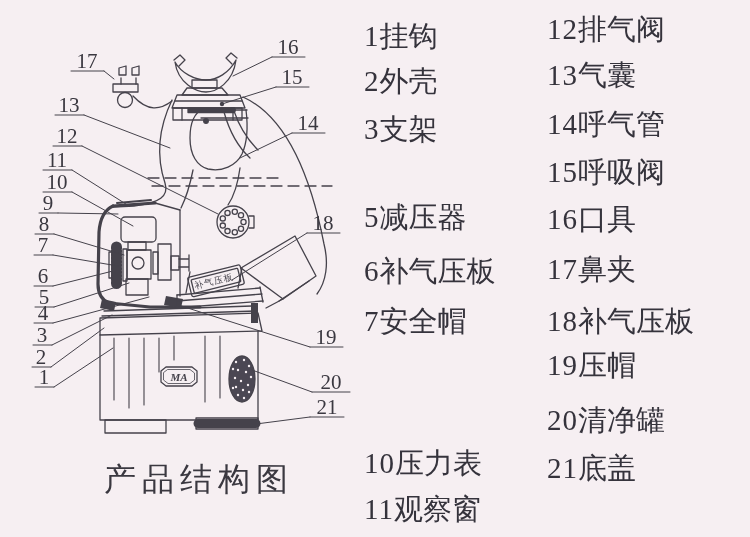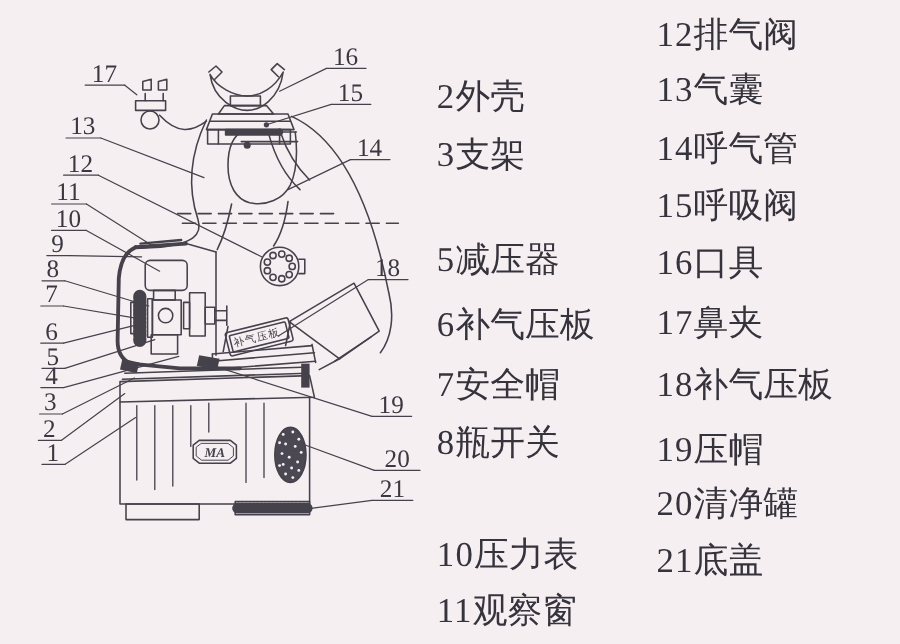--- a/index.html
+++ b/index.html
@@ -251,39 +251,40 @@
         <text x="288" y="54">16</text>
         <text x="292" y="84">15</text>
         <text x="308" y="130">14</text>
         <text x="323" y="230">18</text>
         <text x="326" y="344">19</text>
         <text x="331" y="389">20</text>
         <text x="327" y="414">21</text>
       </g>
     </svg>
 
+    <div class="caption">产品结构图</div>
   </div>
 
   <div class="legend-col c1">
+    <div class="legend-row" style="top:19px"><span class="num">1</span><span>挂钩</span></div>
     <div class="legend-row" style="top:64px"><span class="num">2</span><span>外壳</span></div>
     <div class="legend-row" style="top:112px"><span class="num">3</span><span>支架</span></div>
     <div class="legend-row" style="top:200px"><span class="num">5</span><span>减压器</span></div>
     <div class="legend-row" style="top:254px"><span class="num">6</span><span>补气压板</span></div>
     <div class="legend-row" style="top:304px"><span class="num">7</span><span>安全帽</span></div>
-    <div class="legend-row" style="top:352px"><span class="num">8</span><span>瓶开关</span></div>
     <div class="legend-row" style="top:446px"><span class="num">10</span><span>压力表</span></div>
     <div class="legend-row" style="top:492px"><span class="num">11</span><span>观察窗</span></div>
   </div>
 
   <div class="legend-col c2">
     <div class="legend-row" style="top:12px"><span class="num">12</span><span>排气阀</span></div>
     <div class="legend-row" style="top:58px"><span class="num">13</span><span>气囊</span></div>
     <div class="legend-row" style="top:107px"><span class="num">14</span><span>呼气管</span></div>
     <div class="legend-row" style="top:155px"><span class="num">15</span><span>呼吸阀</span></div>
     <div class="legend-row" style="top:202px"><span class="num">16</span><span>口具</span></div>
     <div class="legend-row" style="top:252px"><span class="num">17</span><span>鼻夹</span></div>
     <div class="legend-row" style="top:304px"><span class="num">18</span><span>补气压板</span></div>
-    <div class="legend-row" style="top:358px"><span class="num">19</span><span>压帽</span></div>
+    <div class="legend-row" style="top:348px"><span class="num">19</span><span>压帽</span></div>
     <div class="legend-row" style="top:403px"><span class="num">20</span><span>清净罐</span></div>
     <div class="legend-row" style="top:451px"><span class="num">21</span><span>底盖</span></div>
   </div>
 
 </div>
 
 </body></html>

